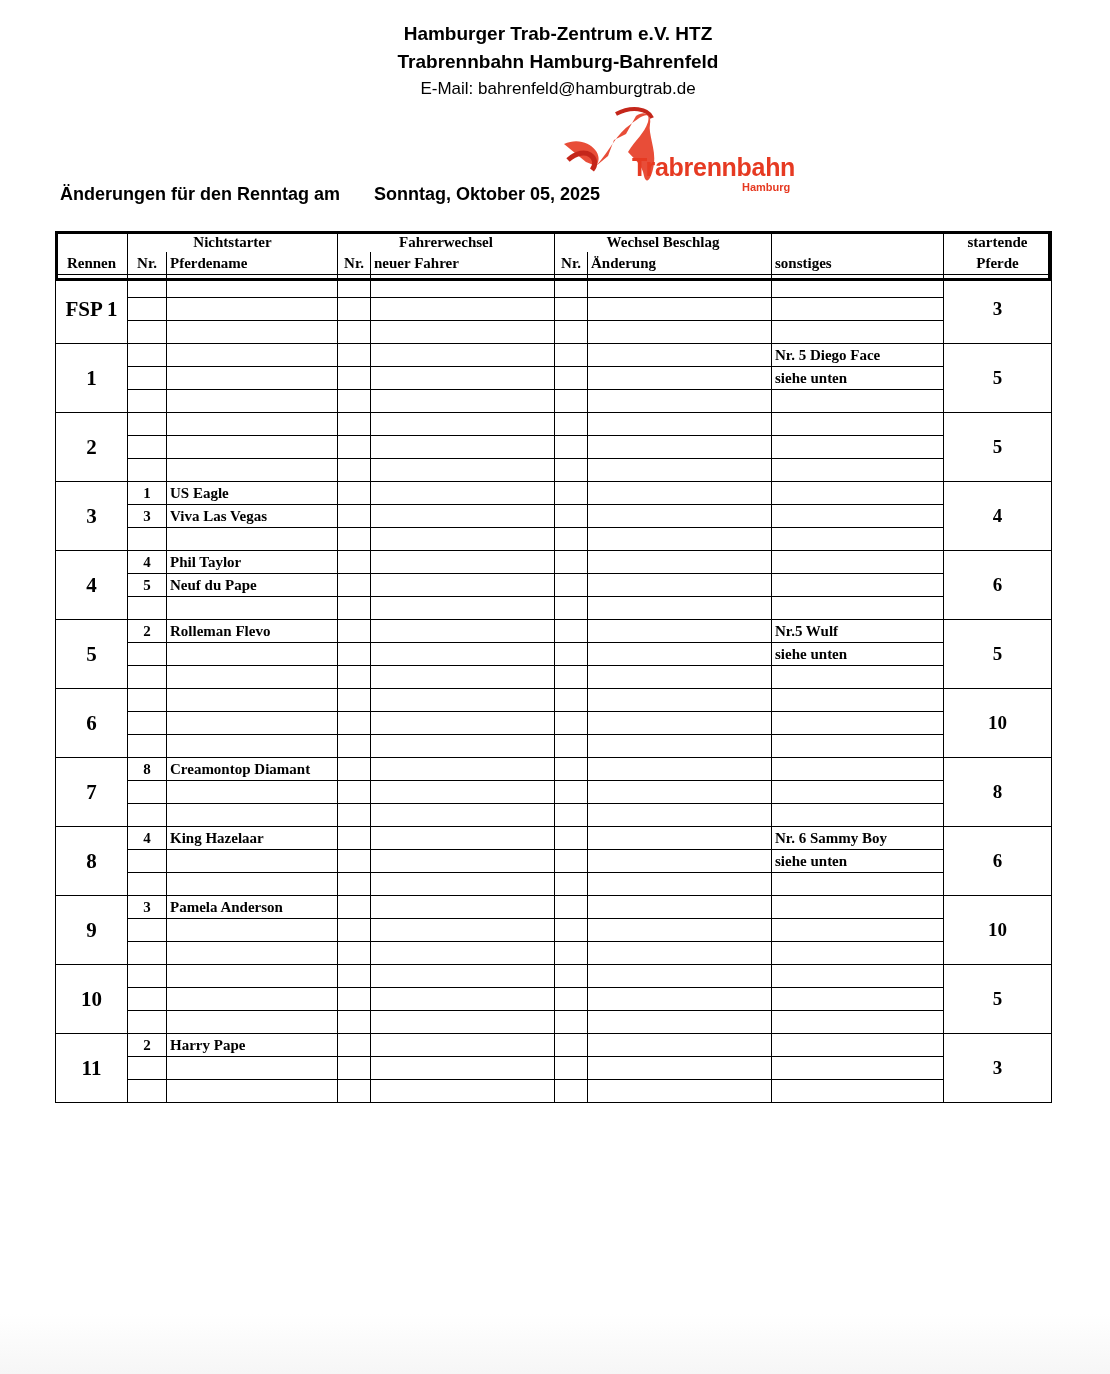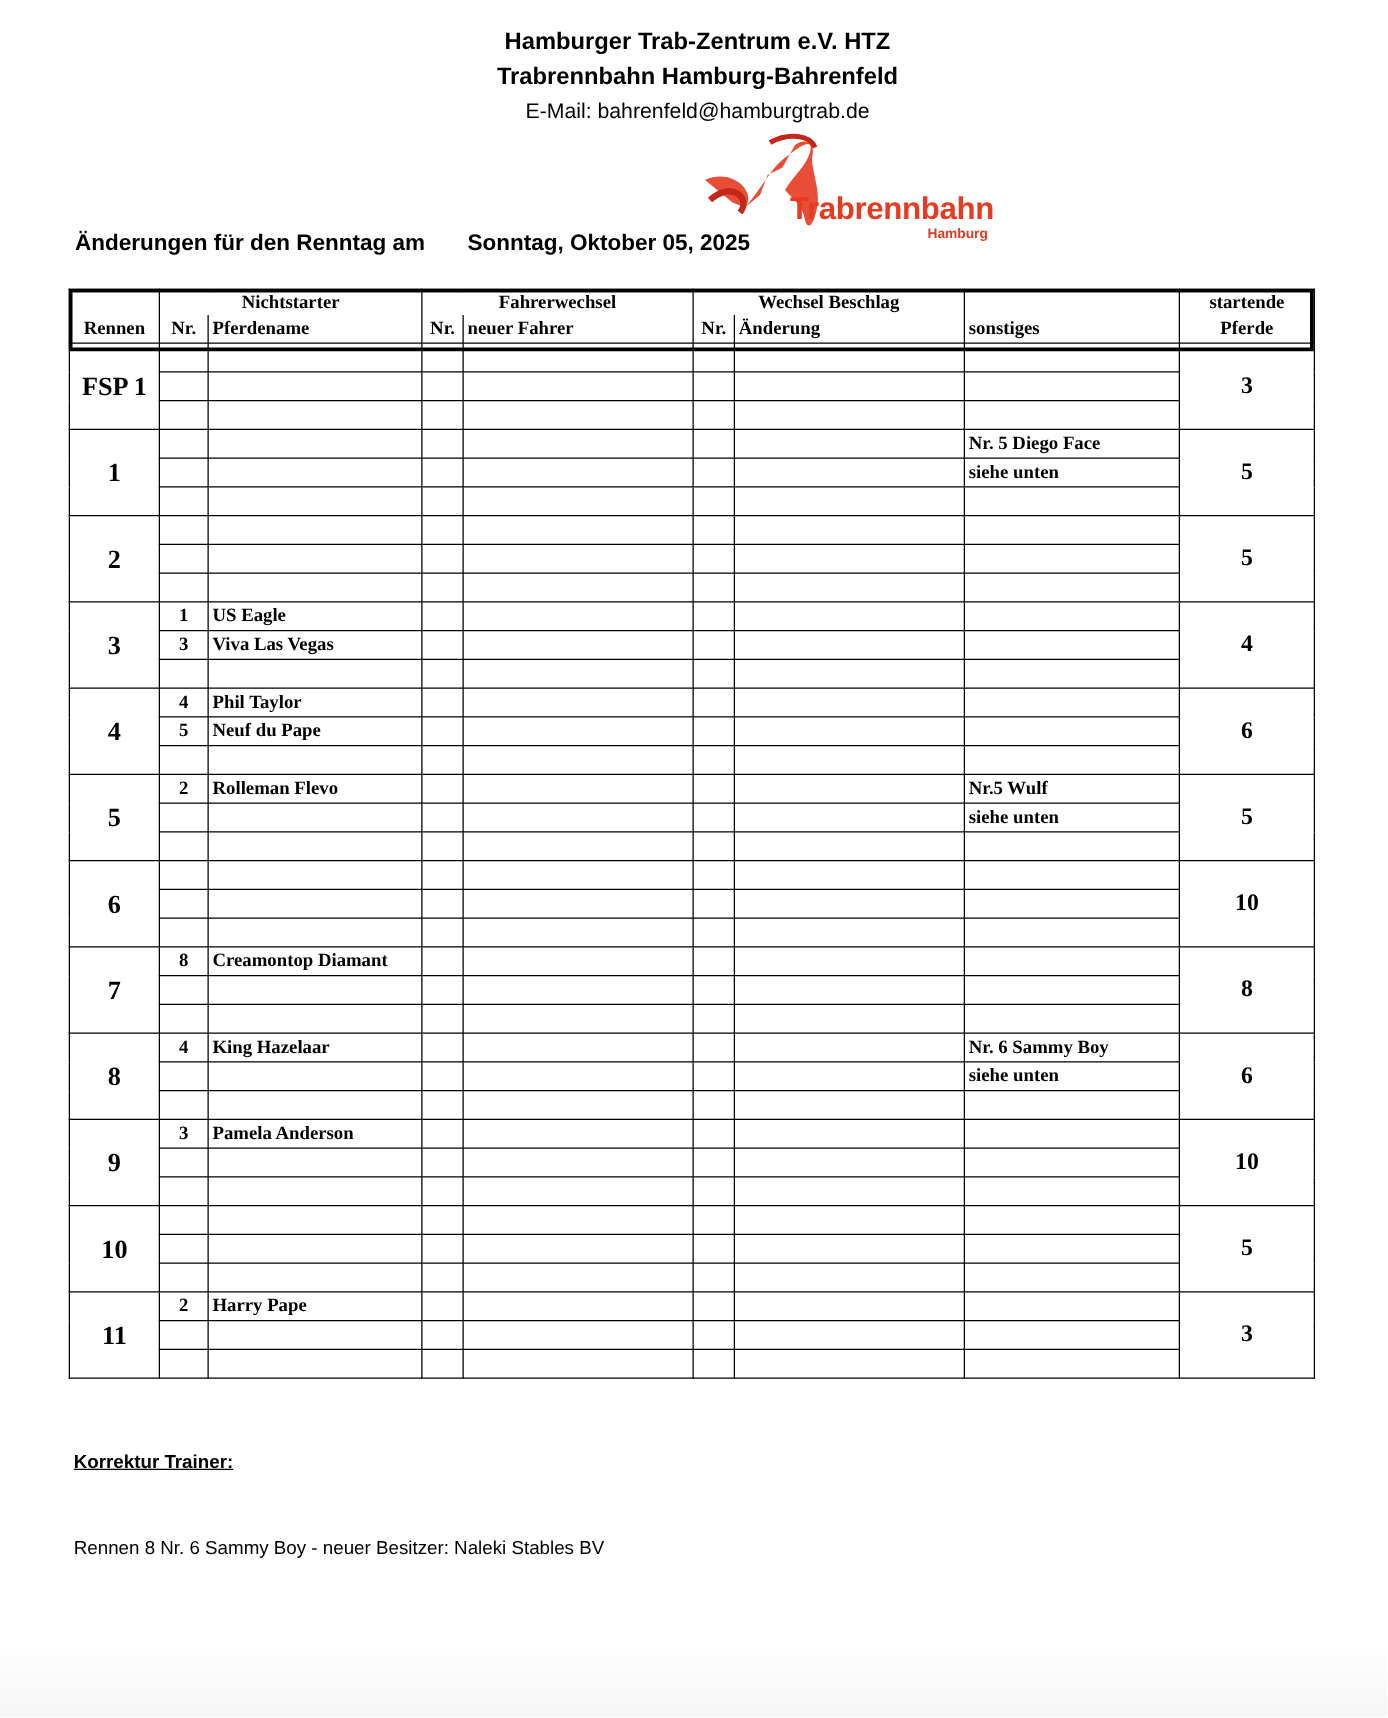--- a/index.html
+++ b/index.html
@@ -446,19 +446,17 @@
         <td style="border-bottom: 1.5px solid rgb(0, 0, 0); height: 22px;"></td>
         <td style="border-bottom: 1.5px solid rgb(0, 0, 0); height: 22px;"></td>
         <td style="border-bottom: 1.5px solid rgb(0, 0, 0); height: 22px;"></td>
         <td style="border-bottom: 1.5px solid rgb(0, 0, 0); height: 22px;"></td>
       </tr>
     </tbody>
 </table>
 <div class="thead-wrap"></div>
 
 <div class="notes" style="top:1158px">
-  <div class="title">Korrektur Trainer:</div>
 </div>
 <div class="notes" style="top:1227px">
-  <div>Rennen 8 Nr. 6 Sammy Boy - neuer Besitzer: Naleki Stables BV</div>
 </div>
 
 <div class="bottom-fade"></div>
 
 </body></html>

